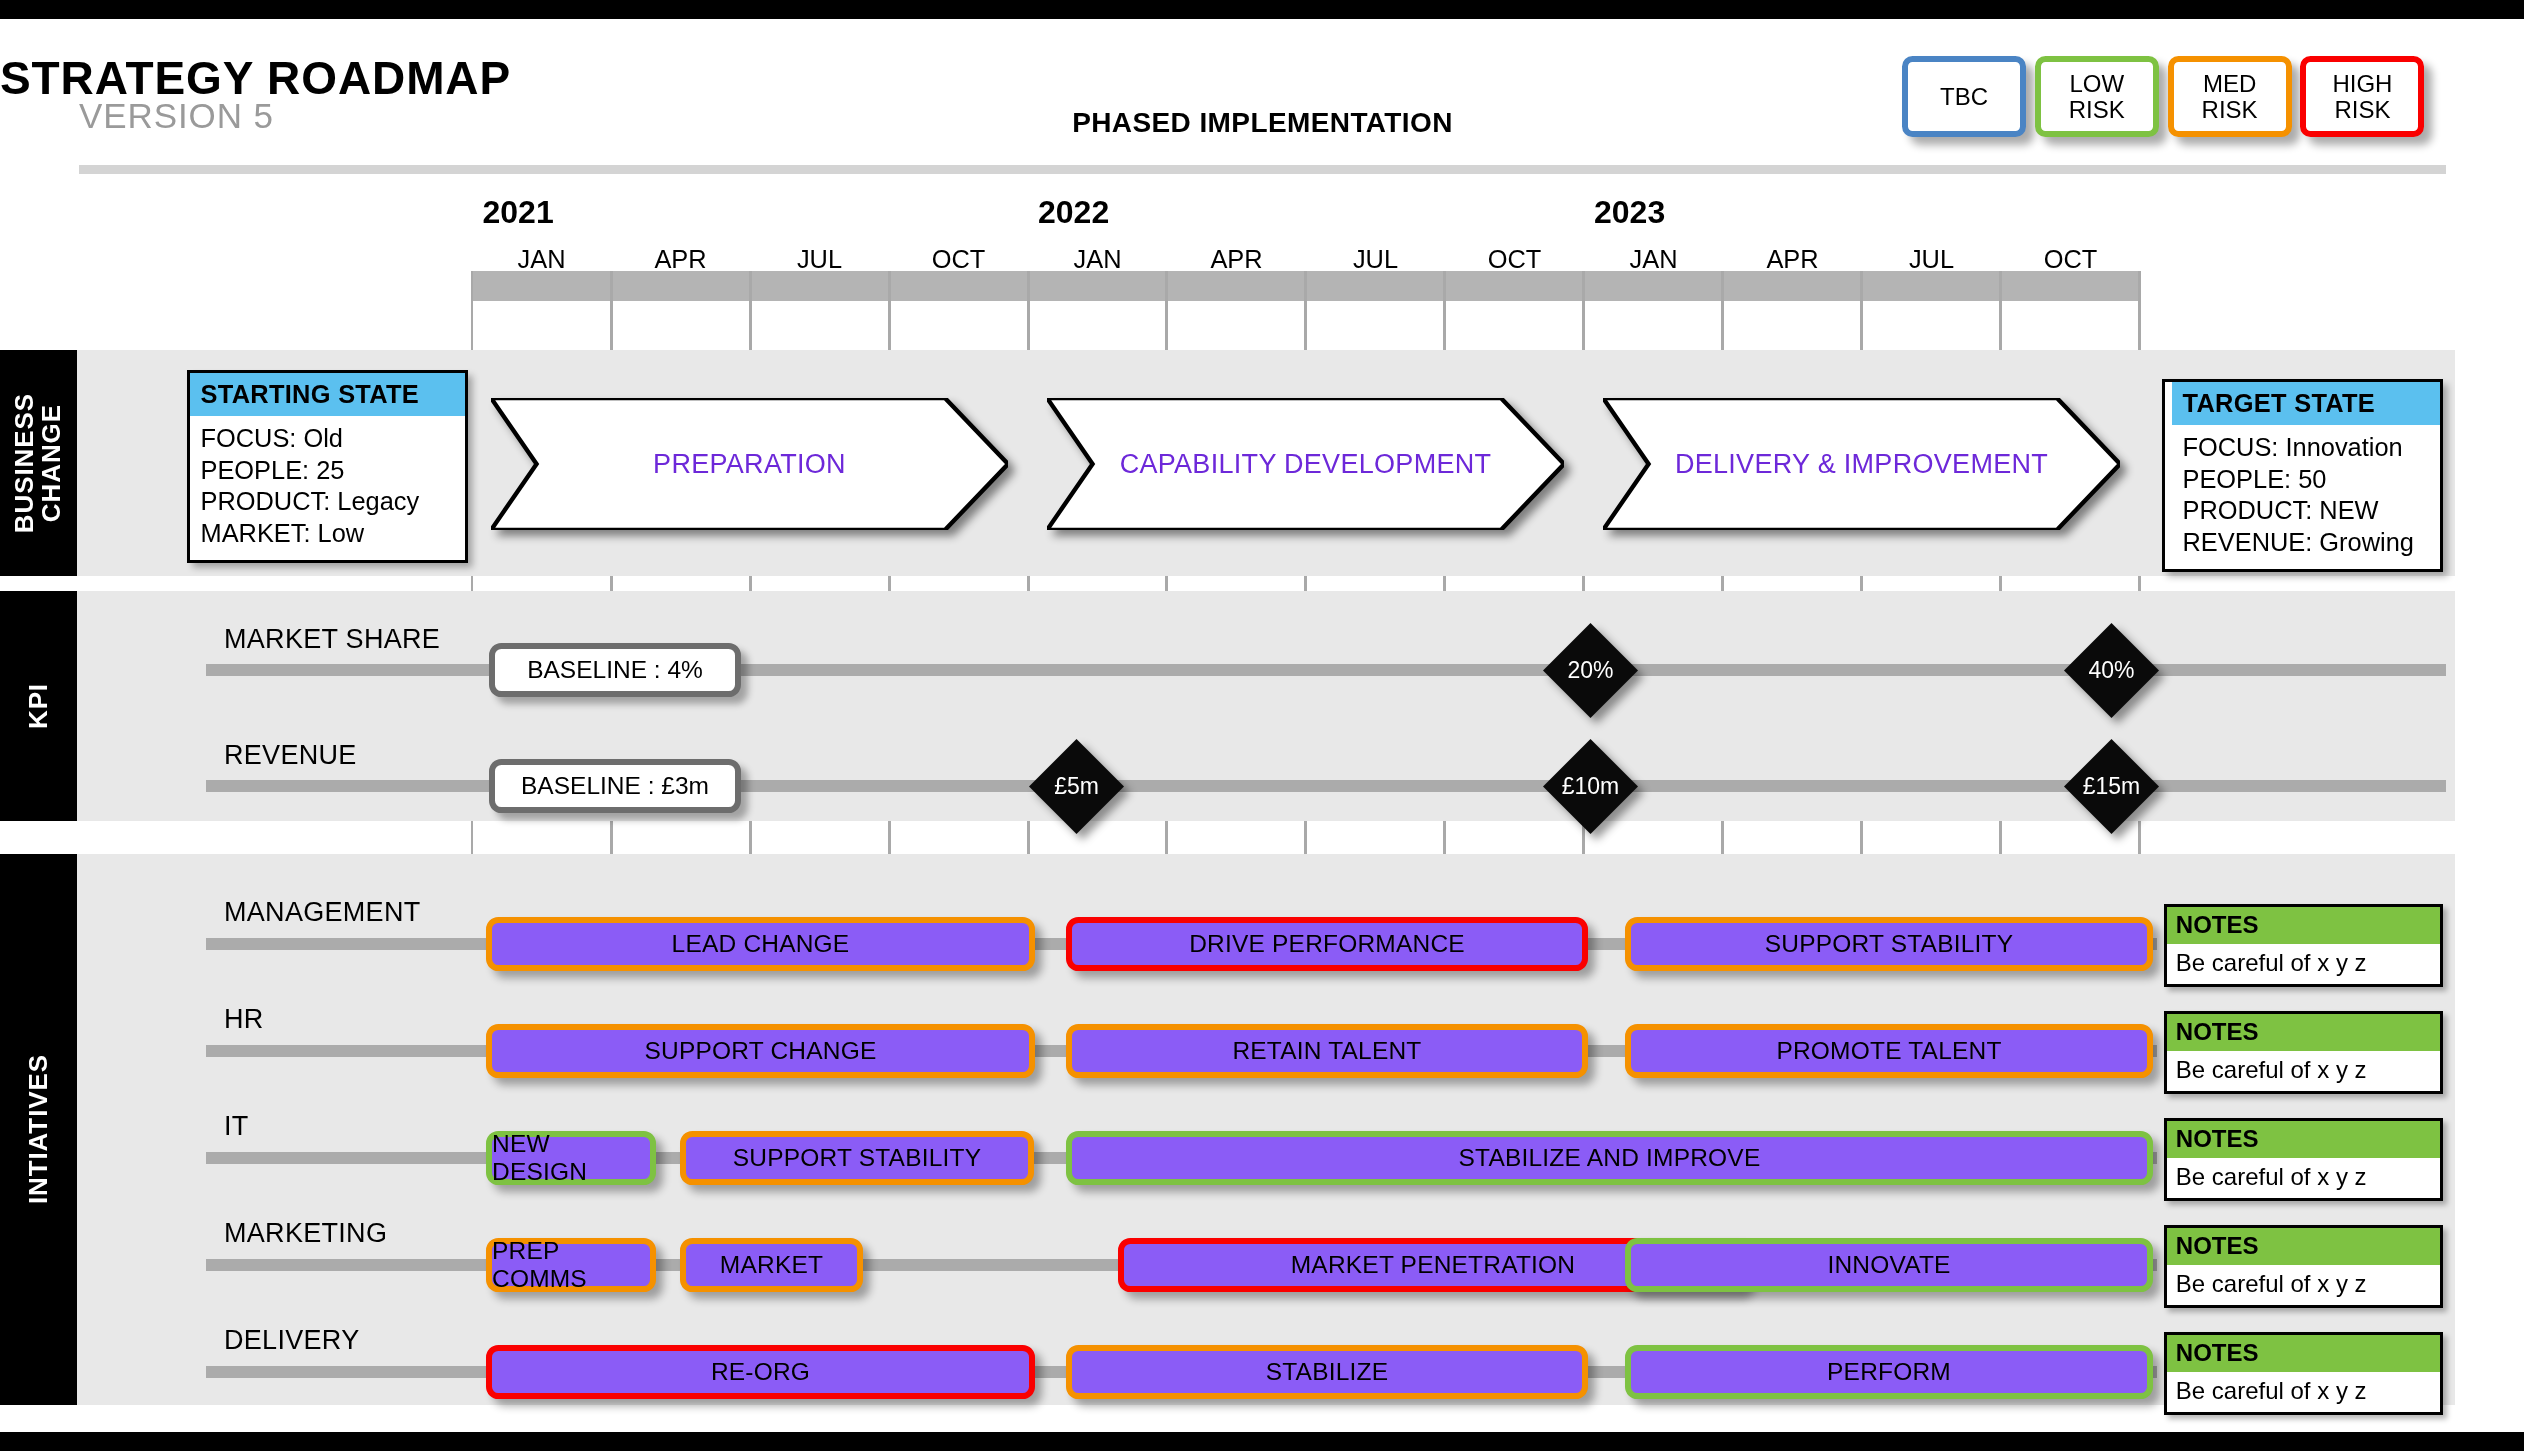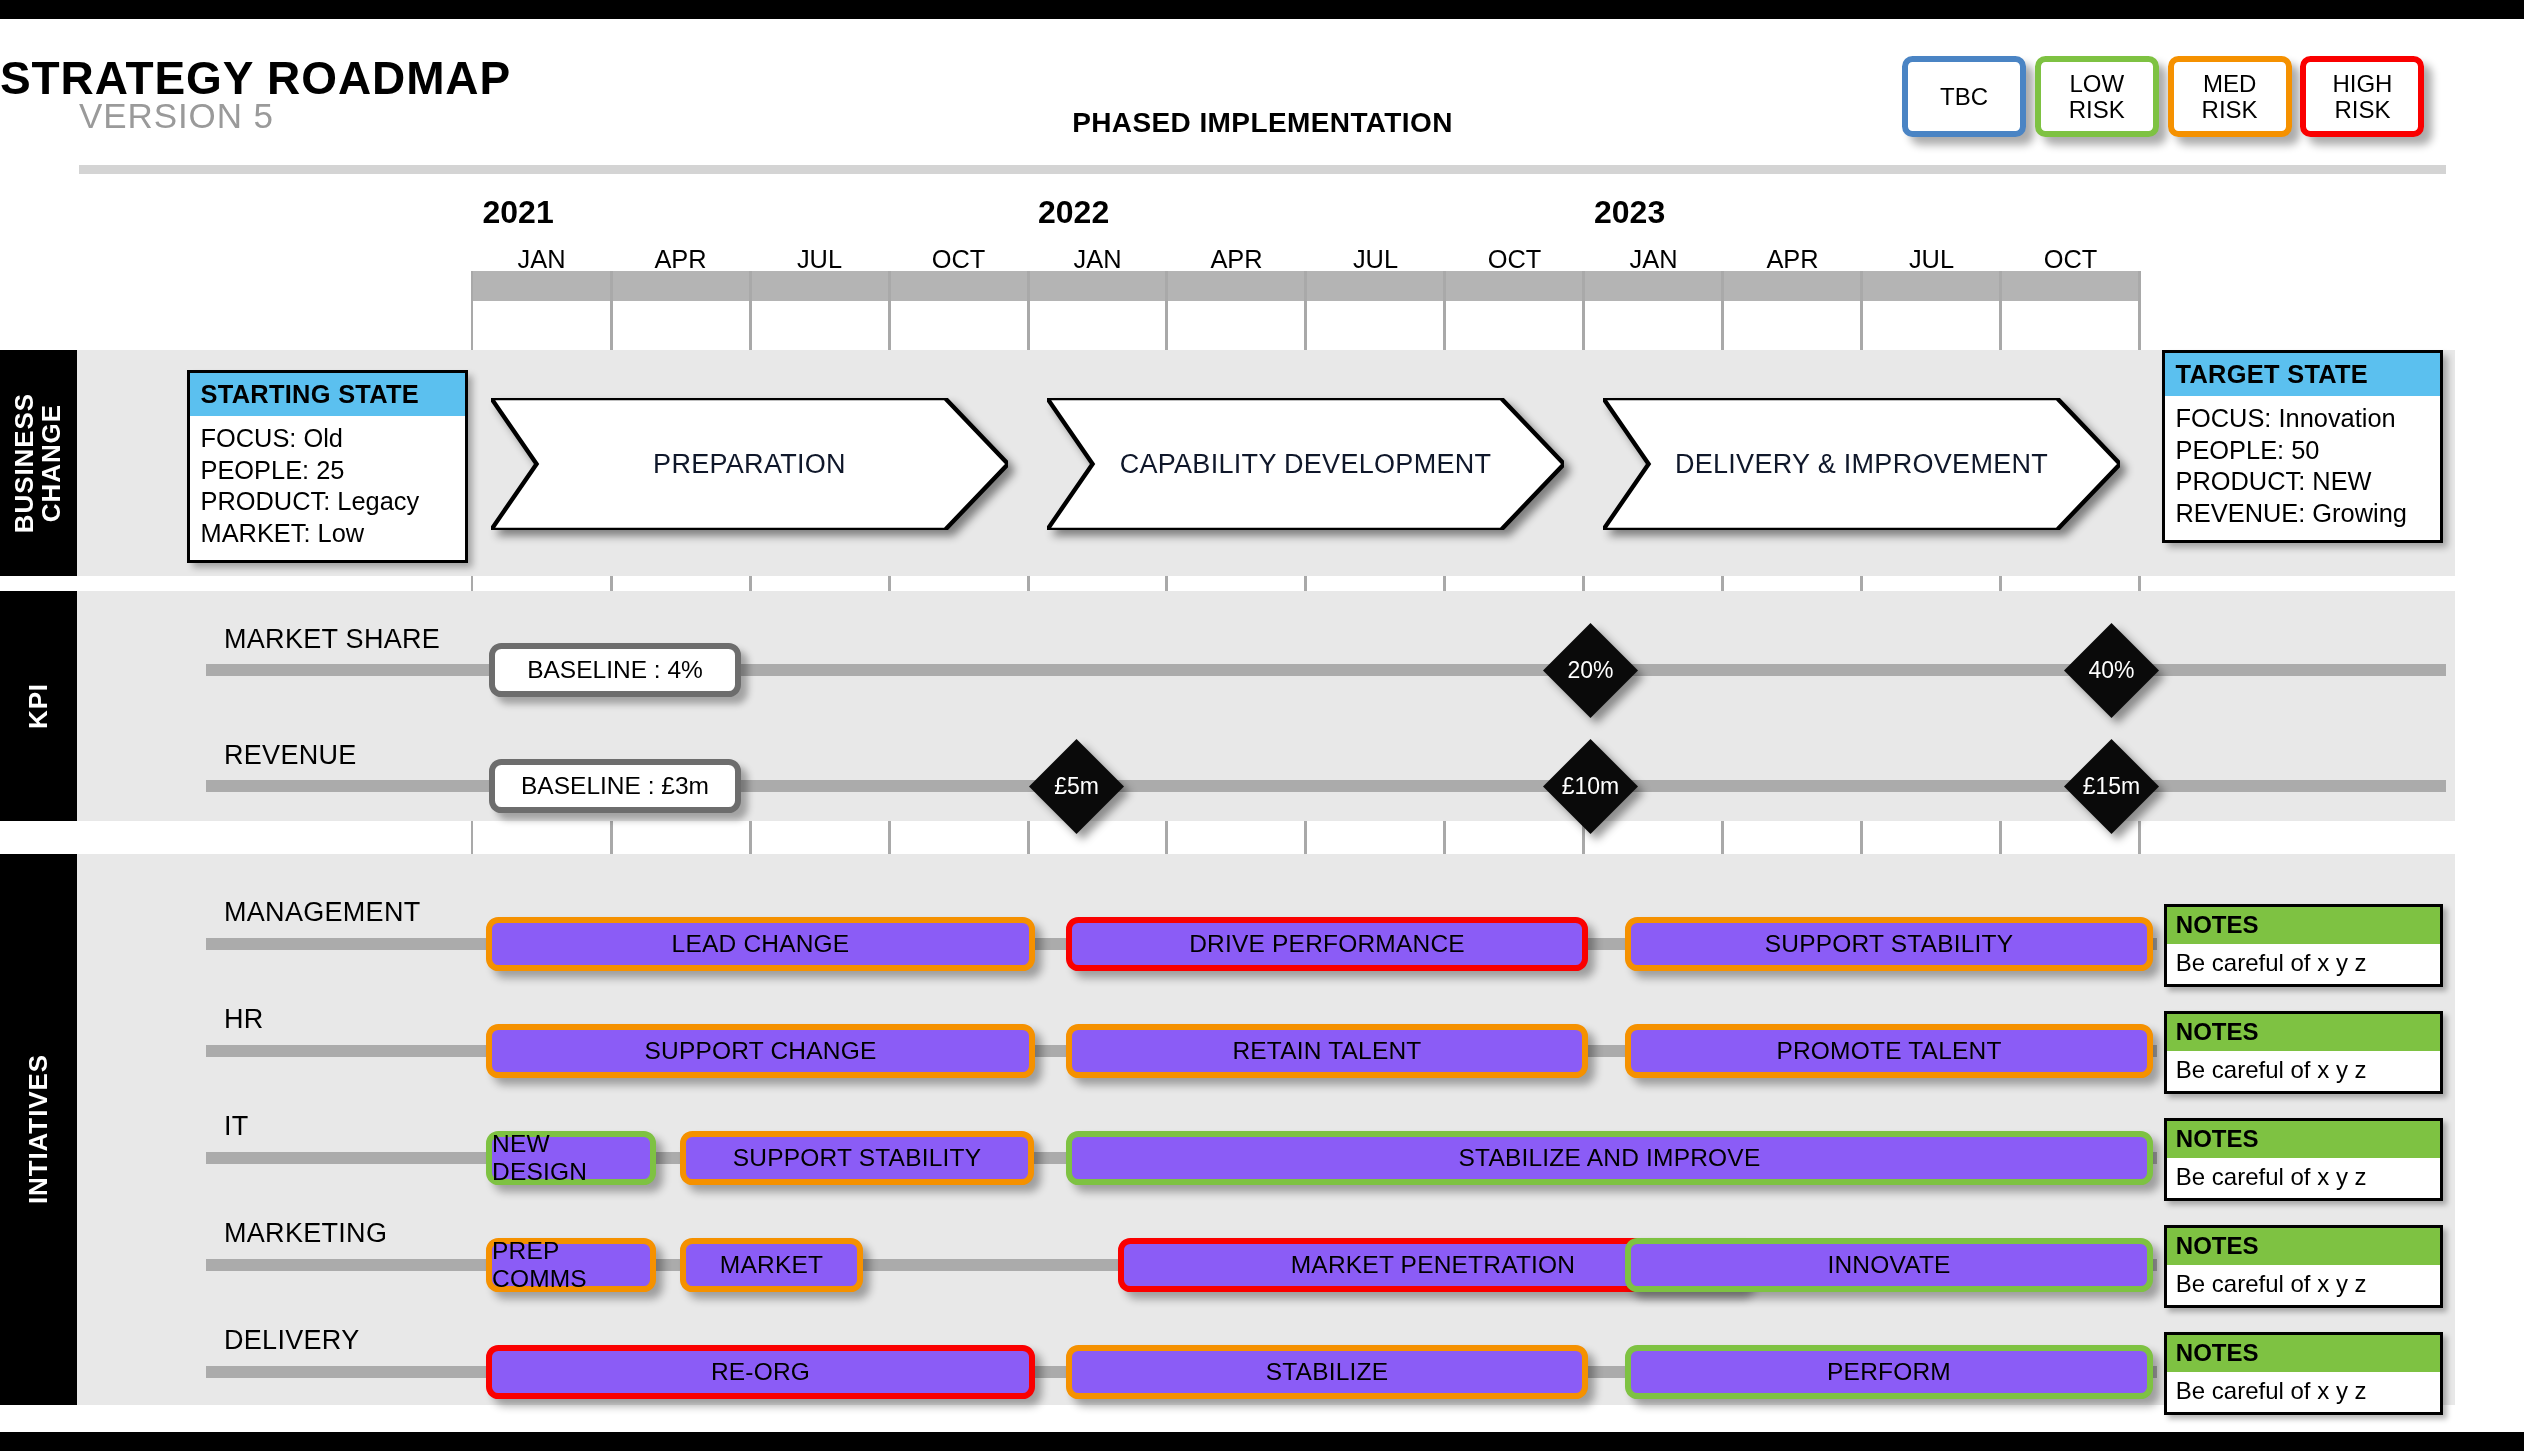--- a/index.html
+++ b/index.html
@@ -113,21 +113,21 @@
 
   .phase {
     position: absolute;
     height: 132px;
     filter: drop-shadow(6.1px 6.1px 4.4px rgba(0,0,0,.45));
   }
   .phase svg { display: block; width: 100%; height: 100%; }
   .phase-label {
     position: absolute; left: 0; top: 0; width: 100%; height: 100%;
     display: flex; align-items: center; justify-content: center;
-    font-size: 27px; color: #0f172a; letter-spacing: 0.3px;
+    font-size: 27px; color: #6d28d9; letter-spacing: 0.3px;
   }
 
   
   .row-label {
     position: absolute; font-size: 27px; color: #000; letter-spacing: 0.3px;
   }
   .row-track {
     position: absolute; height: 12.3px; background: #ababab;
   }
 
@@ -248,21 +248,21 @@
     <div id="content-layer" style="position:absolute;left:0;top:0;width:2525px;height:1413px;">
         <div class="state-box" style="left: 187px; top: 351px;">
           <div class="state-hdr">STARTING STATE</div>
           <div class="state-body">
             <div>FOCUS: Old</div>
             <div>PEOPLE: 25</div>
             <div>PRODUCT: Legacy</div>
             <div>MARKET: Low</div>
           </div>
         </div>
-        <div class="state-box" style="left: 2162px; top: 331px;">
+        <div class="state-box" style="left: 2162px; top: 360px; padding-left: 7px;">
           <div class="state-hdr">TARGET STATE</div>
           <div class="state-body">
             <div>FOCUS: Innovation</div>
             <div>PEOPLE: 50</div>
             <div>PRODUCT: NEW</div>
             <div>REVENUE: Growing</div>
           </div>
         </div>
         <div class="phase" style="left: 491px; top: 379px; width: 517px;">
           <svg viewBox="0 0 590 150" preserveAspectRatio="none">

